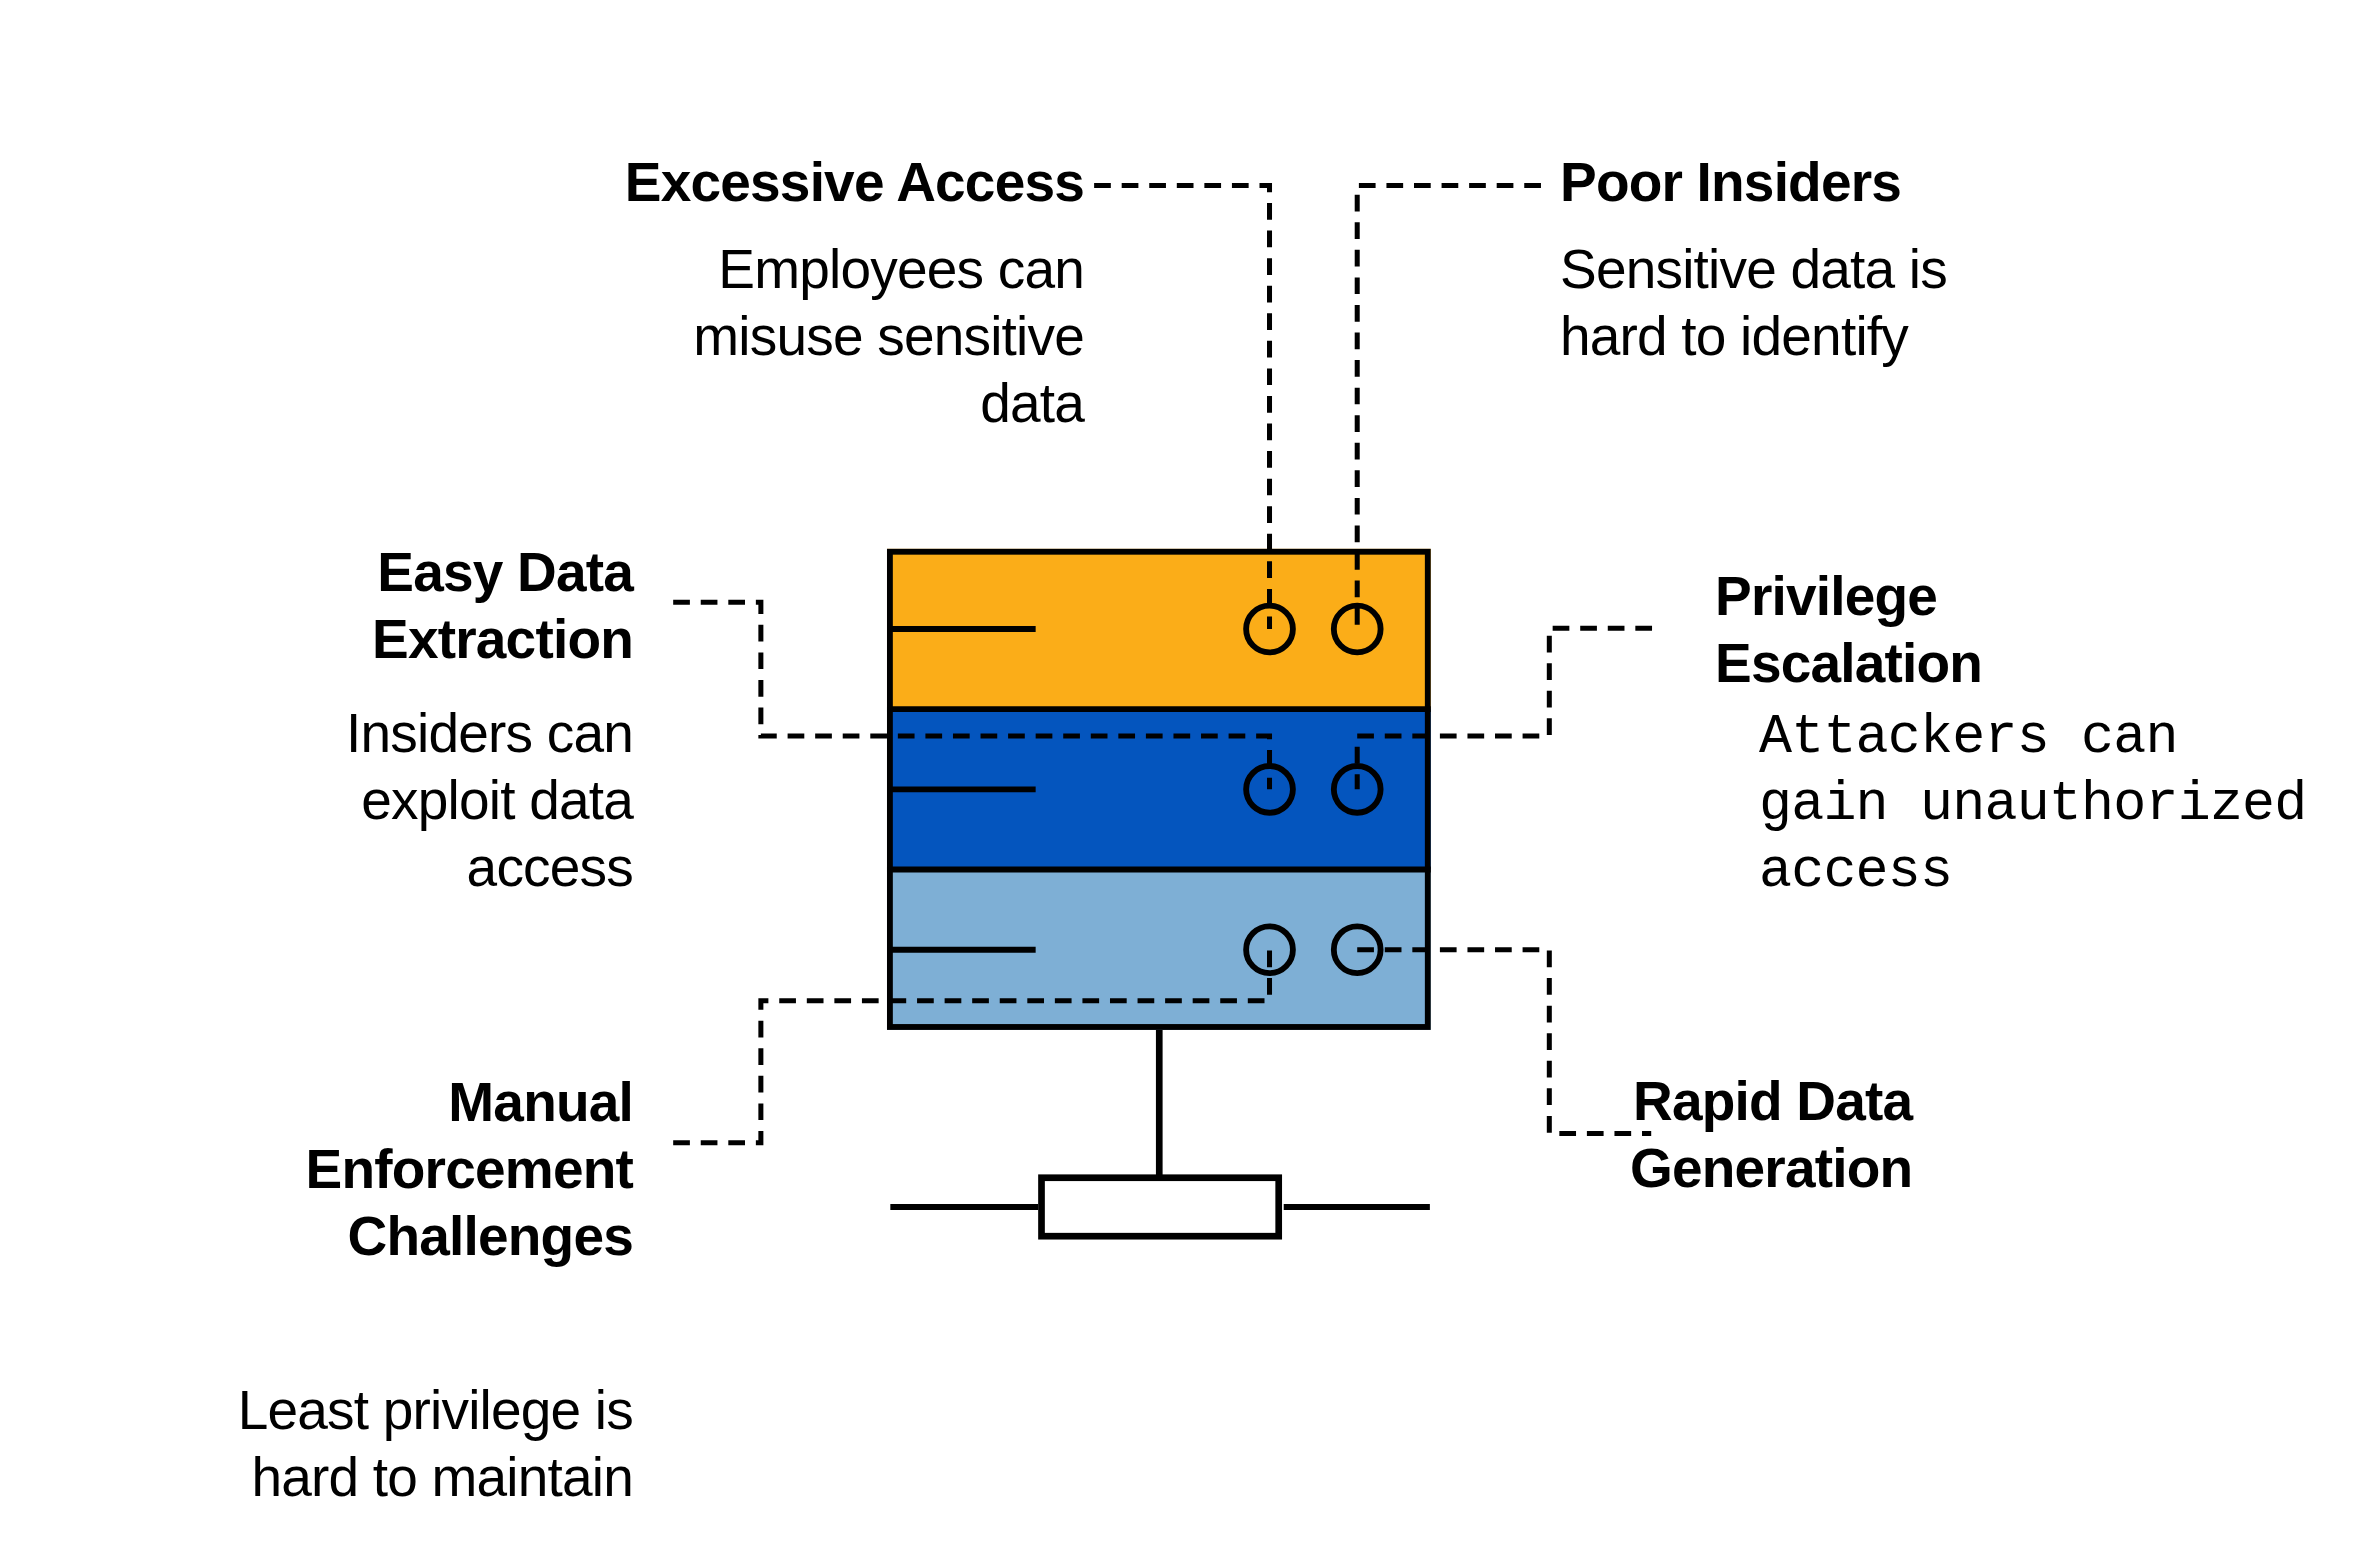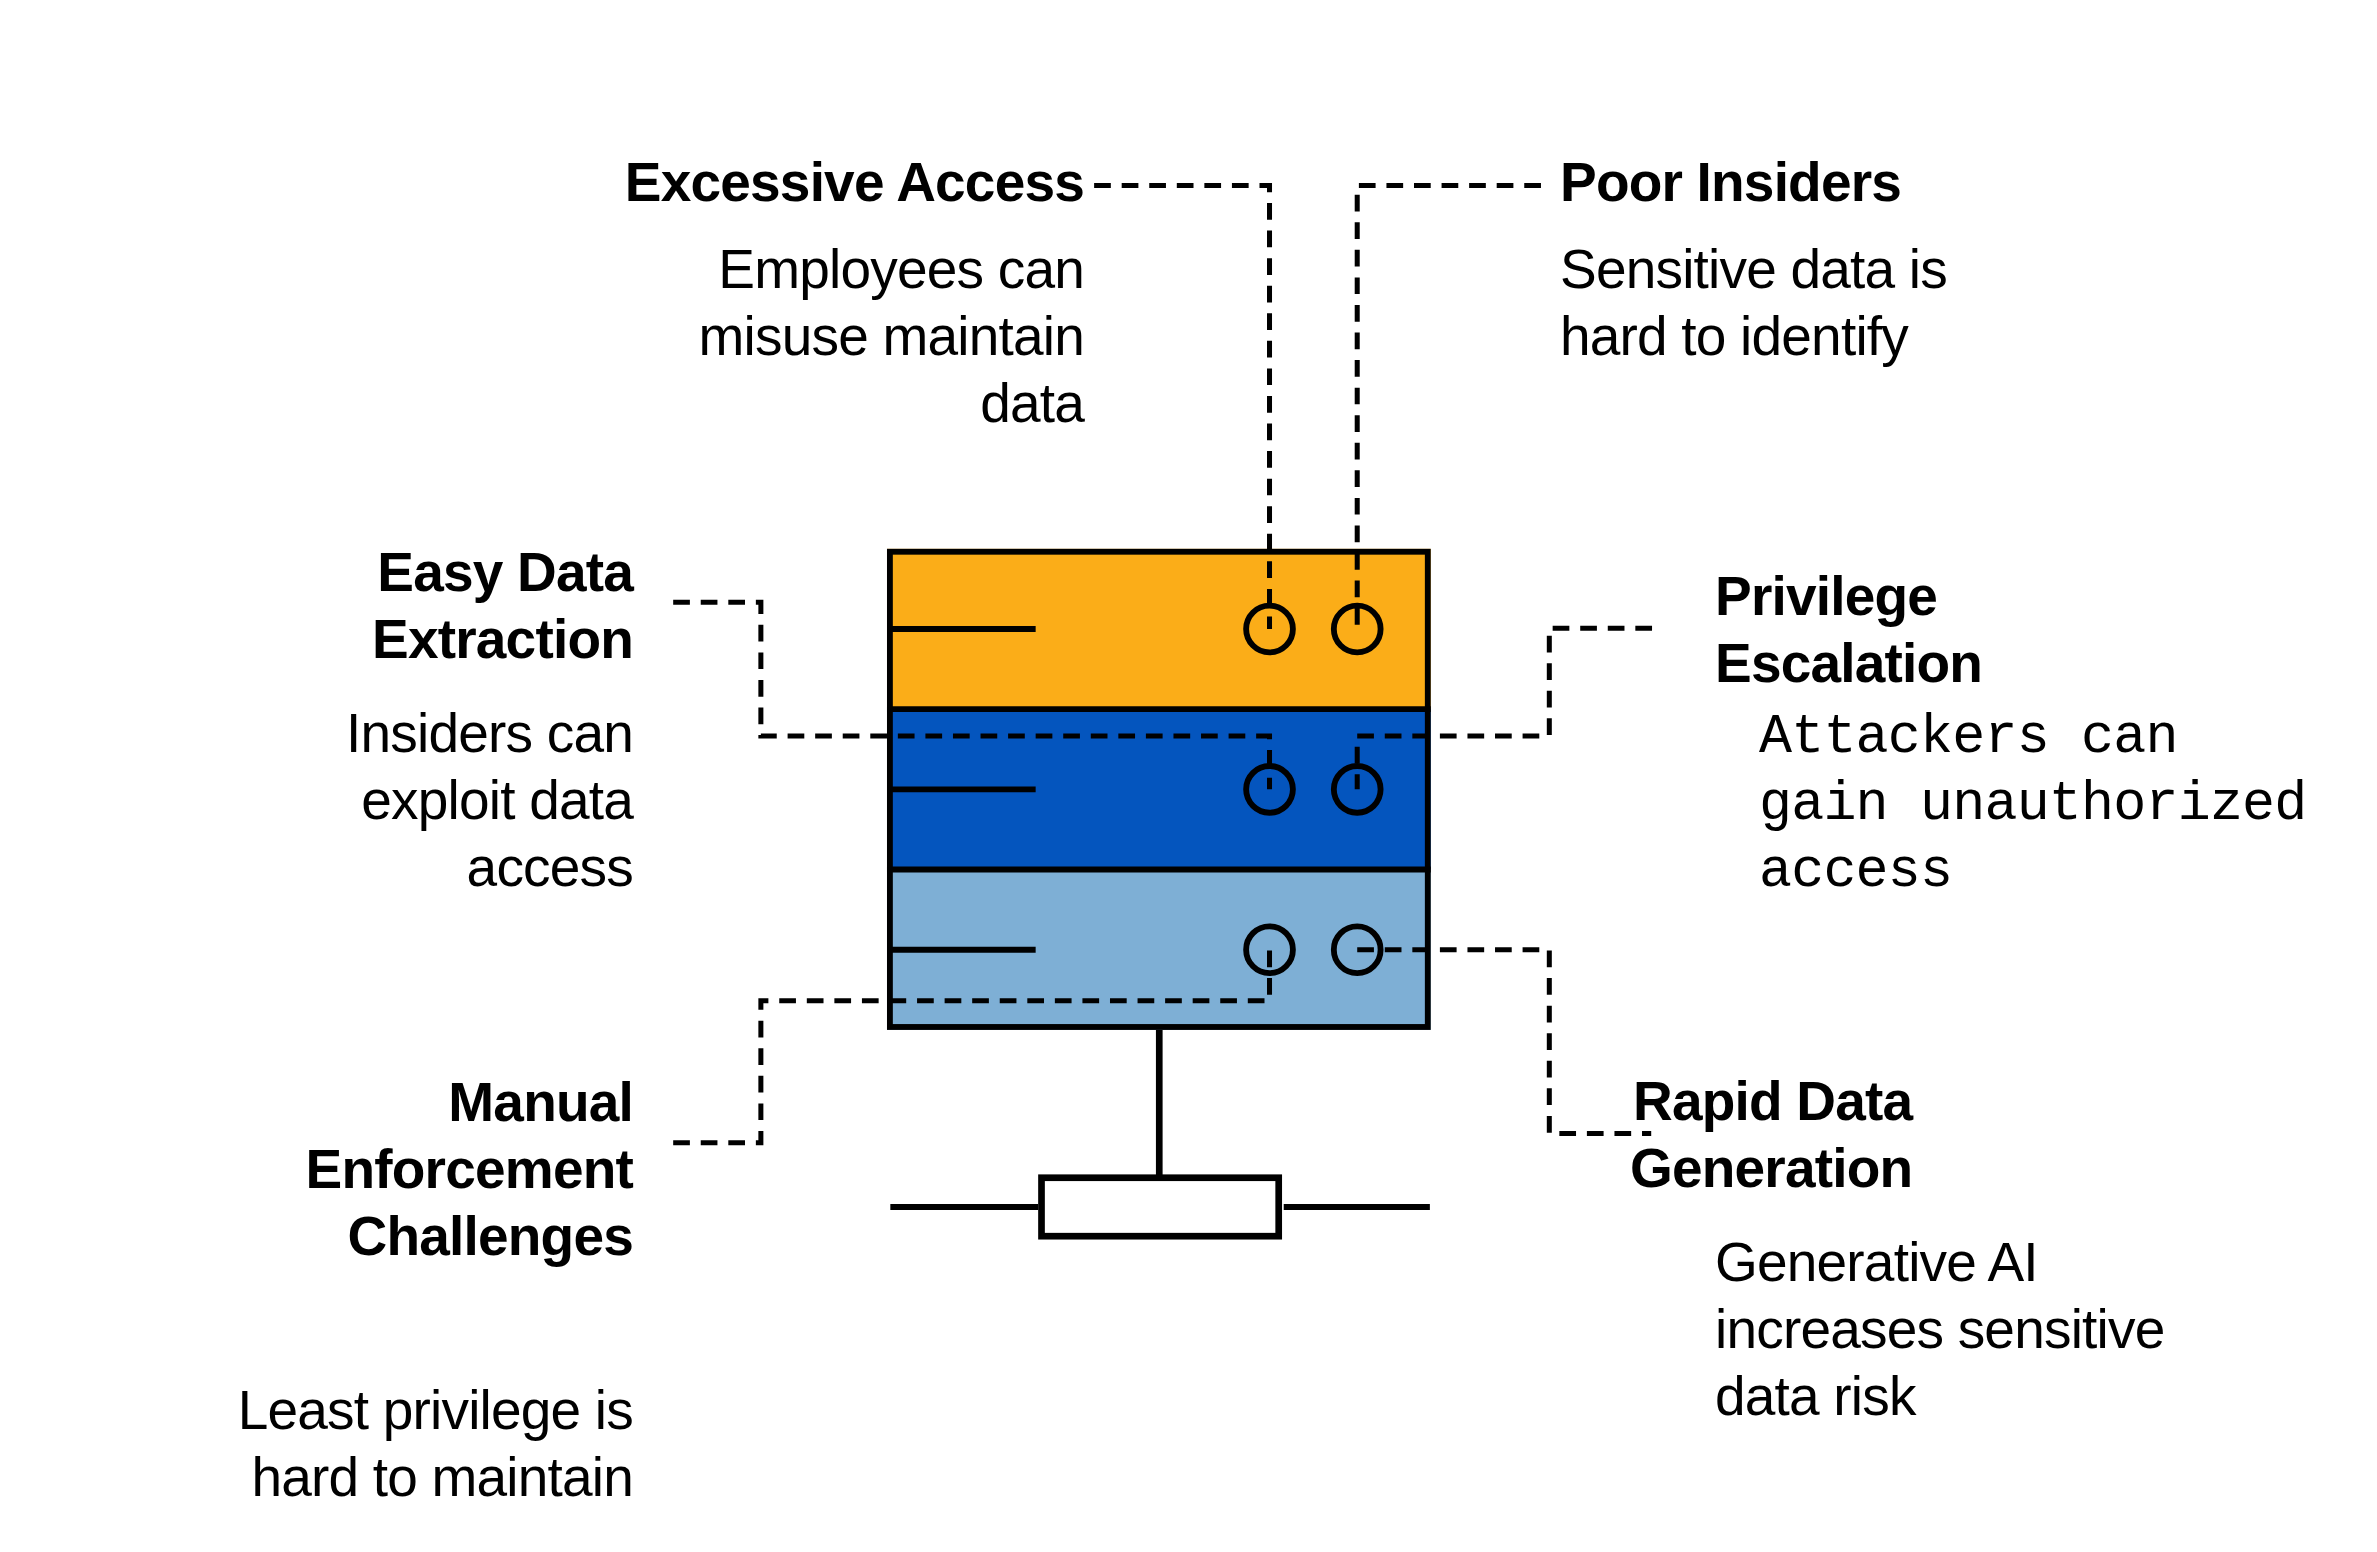--- a/index.html
+++ b/index.html
@@ -84,21 +84,21 @@
       <path d="M 1845 222 H 1625 V 753"></path>
       <path d="M 806 721 H 911 V 881 H 1520 V 945"></path>
       <path d="M 1978 752 H 1855 V 881 H 1625 V 945"></path>
       <path d="M 806 1368 H 911 V 1198 H 1520 V 1137"></path>
       <path d="M 1625 1137 H 1855 V 1357 H 1977"></path>
     </g>
   </svg>
 
   <div class="label label-title align-right excessive-title">Excessive Access</div>
   <div class="label label-desc align-right excessive-desc">Employees can
-misuse maintain
+misuse sensitive
 data</div>
 
   <div class="label label-title align-left poor-title">Poor Insiders</div>
   <div class="label label-desc align-left poor-desc">Sensitive data is
 hard to identify</div>
 
   <div class="label label-title align-right easy-title">Easy Data
 Extraction</div>
   <div class="label label-desc align-right easy-desc">Insiders can
 exploit data
@@ -111,18 +111,15 @@
 access</div>
 
   <div class="label label-title align-right manual-title">Manual
 Enforcement
 Challenges</div>
   <div class="label label-desc align-right manual-desc">Least privilege is
 hard to maintain</div>
 
   <div class="label label-title align-left rapid-title">Rapid Data
 Generation</div>
-  <div class="label label-desc align-left rapid-desc">Generative AI
-increases sensitive
-data risk</div>
 
 </div>
 
 
 </body></html>

